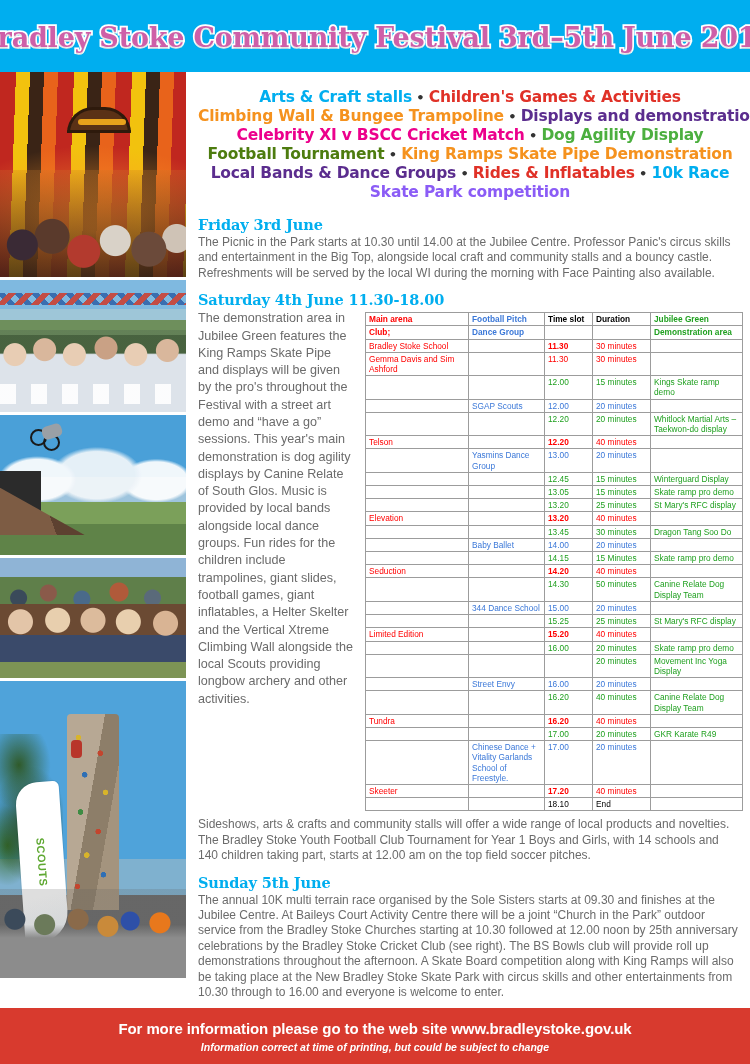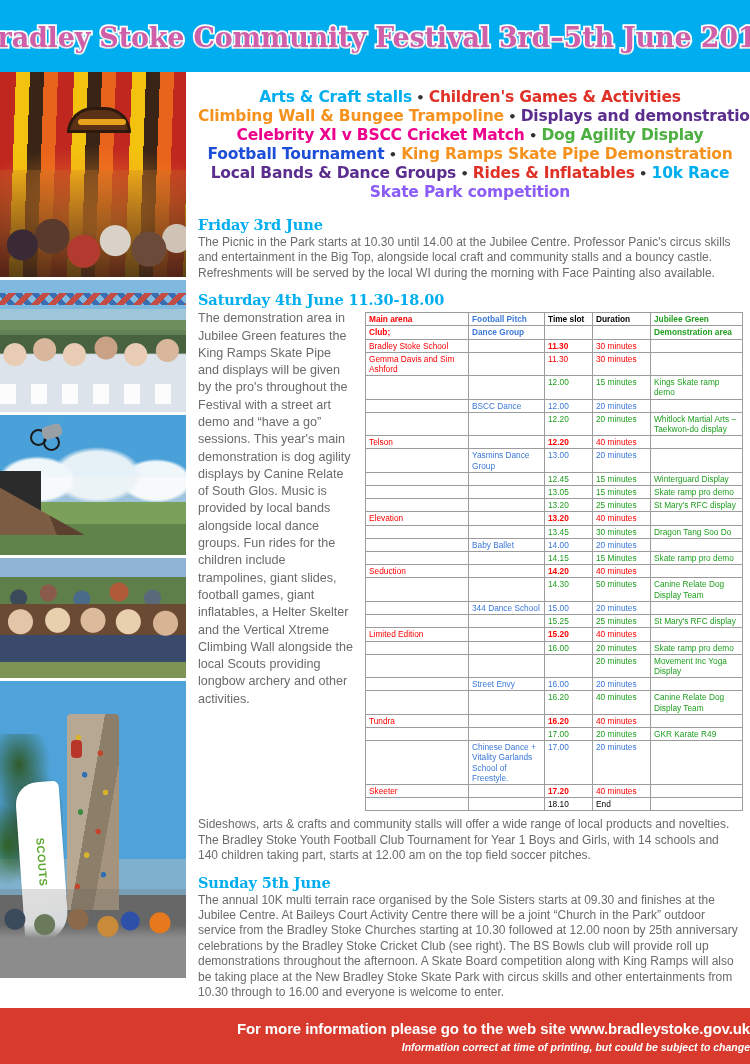--- a/index.html
+++ b/index.html
@@ -319,21 +319,21 @@
   .t-black { color: #000000; }
   .bold    { font-weight: bold; }
 
   
   .footer {
     position: absolute; left: 0; bottom: 0;
     width: 750px; height: 56px;
     background: #D83A2E;
     color: #ffffff;
     display: flex; flex-direction: column;
-    align-items: flex-end; justify-content: center;
+    align-items: center; justify-content: center;
     gap: 4px;
   }
   .footer-main {
     font-size: 15px; font-weight: bold; letter-spacing: -0.1px;
   }
   .footer-sub {
     font-size: 10.5px; font-style: italic; font-weight: bold;
   }
 </style>
 </head>
@@ -387,21 +387,21 @@
     </div>
 
   </div>
 
   <div class="content">
 
     <div class="activities">
         <div class="act-line"><span style="color: rgb(0, 174, 239);">Arts &amp; Craft stalls</span><span class="sep"> • </span><span style="color: rgb(224, 49, 39);">Children's Games &amp; Activities</span></div>
         <div class="act-line"><span style="color: rgb(245, 146, 30);">Climbing Wall &amp; Bungee Trampoline</span><span class="sep"> • </span><span style="color: rgb(91, 45, 142);">Displays and demonstrations</span></div>
         <div class="act-line"><span style="color: rgb(236, 0, 140);">Celebrity XI v BSCC Cricket Match</span><span class="sep"> • </span><span style="color: rgb(76, 175, 63);">Dog Agility Display</span></div>
-        <div class="act-line"><span style="color: #1d4ed8;">Football Tournament</span><span class="sep"> • </span><span style="color: rgb(245, 146, 30);">King Ramps Skate Pipe Demonstration</span></div>
+        <div class="act-line"><span style="color: #4d7c0f;">Football Tournament</span><span class="sep"> • </span><span style="color: rgb(245, 146, 30);">King Ramps Skate Pipe Demonstration</span></div>
         <div class="act-line"><span style="color: rgb(91, 45, 142);">Local Bands &amp; Dance Groups</span><span class="sep"> • </span><span style="color: rgb(224, 49, 39);">Rides &amp; Inflatables</span><span class="sep"> • </span><span style="color: rgb(0, 174, 239);">10k Race</span></div>
         <div class="act-line"><span style="color: #8b5cf6;">Skate Park competition</span></div>
       </div>
 
     <div>
       <div class="sec-head">Friday 3rd June</div>
       <p class="body-text">The Picnic in the Park starts at 10.30 until 14.00 at the Jubilee Centre. Professor Panic's circus skills and entertainment in the Big Top, alongside local craft and community stalls and a bouncy castle. Refreshments will be served by the local WI during the morning with Face Painting also available.</p>
     </div>
 
     <div>
@@ -448,21 +448,21 @@
                 </tr>
                 <tr>
                   <td class="t-red"></td>
                   <td class="t-blue"></td>
                   <td class="t-green">12.00</td>
                   <td class="t-green">15 minutes</td>
                   <td class="t-green">Kings Skate ramp demo</td>
                 </tr>
                 <tr>
                   <td class="t-red"></td>
-                  <td class="t-blue">BSCC Dance</td>
+                  <td class="t-blue">SGAP Scouts</td>
                   <td class="t-blue">12.00</td>
                   <td class="t-blue">20 minutes</td>
                   <td class="t-green"></td>
                 </tr>
                 <tr>
                   <td class="t-red"></td>
                   <td class="t-blue"></td>
                   <td class="t-green">12.20</td>
                   <td class="t-green">20 minutes</td>
                   <td class="t-green">Whitlock Martial Arts – Taekwon-do display</td>

